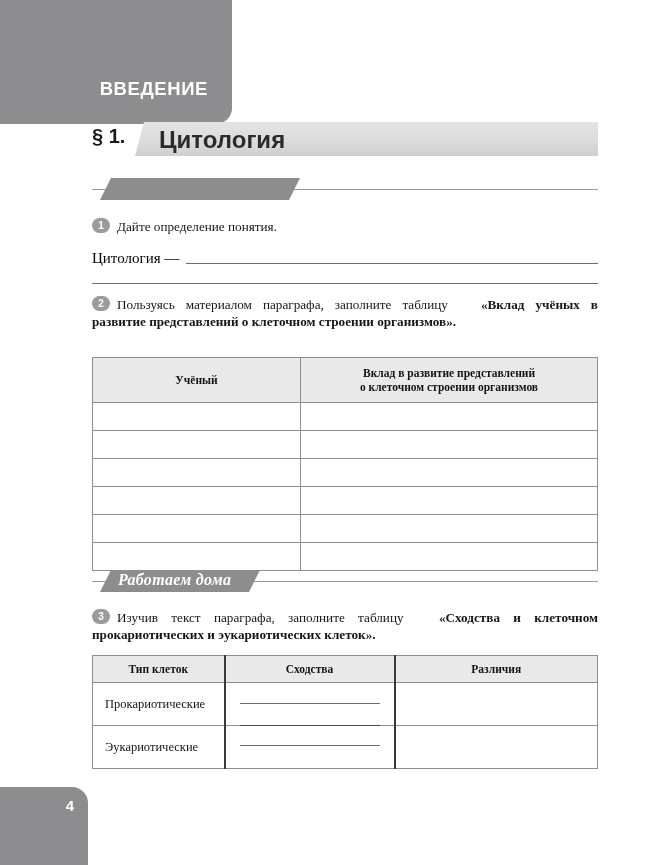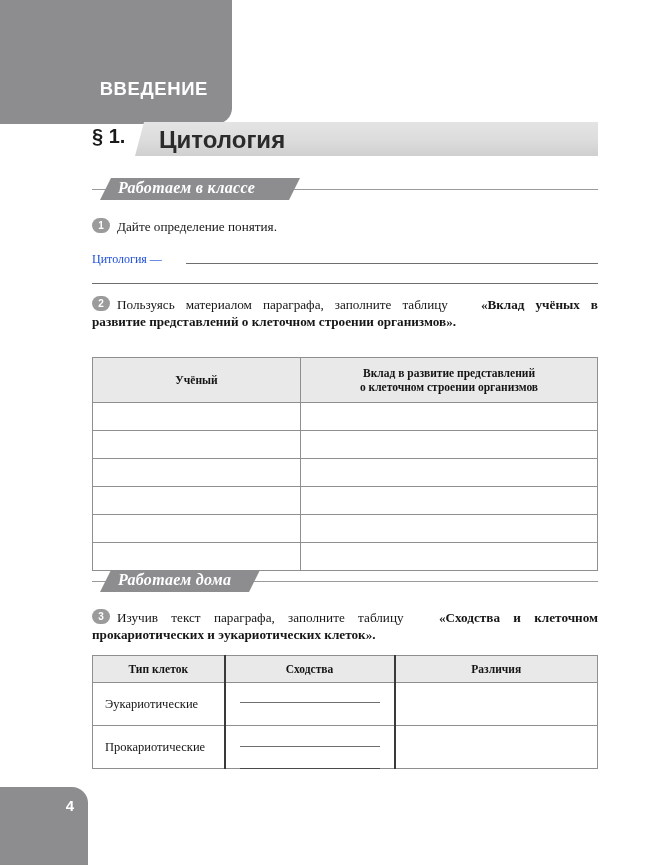--- a/index.html
+++ b/index.html
@@ -139,22 +139,22 @@
   }
   .t-bold { font-weight: bold; margin-left: 22px; }
 
   
   .answer-row {
     position: relative;
     margin-top: 13px;
     height: 17px;
   }
   .answer-label {
-    font-size: 12px;
-    color: #1d4ed8;
+    font-size: 15px;
+    color: #000000;
     white-space: nowrap;
   }
   .inline-rule {
     position: absolute;
     bottom: 2px;
     right: 0;
     height: 1px;
     background: #6e6e6e;
   }
   .full-rule {
@@ -243,21 +243,20 @@
 
 <div class="section-title-row">
   <div class="section-sign">§ 1.</div>
   <div class="section-band"></div>
   <div class="section-band-label">Цитология</div>
 </div>
 
 <div class="banner-wrap" style="top:178px;">
   <div class="banner-rule"></div>
   <div class="banner-shape" style="width:200px;"></div>
-  <div class="banner-text">Работаем в классе</div>
 </div>
 
 <div class="task" style="top:218px;">
   <div class="task-text">
     <span class="badge">1</span><span>Дайте определение понятия.</span>
   </div>
   <div class="answer-row">
     <span class="answer-label">Цитология —</span>
     <span class="inline-rule" style="width:412px;"></span>
   </div>
@@ -323,32 +322,32 @@
 <table class="wb t2" style="top:655px;">
   <thead>
     <tr>
       <th style="width:132px;">Тип клеток</th>
       <th class="vsep-l vsep-r" style="width:170px;">Сходства</th>
       <th>Различия</th>
     </tr>
   </thead>
   <tbody>
     <tr>
-      <td class="typecell">Эукариотические</td>
-      <td class="midcell vsep-l vsep-r">
-        <span class="writeline" style="top:19px;"></span>
-      </td>
-      <td></td>
-    </tr>
-    <tr>
       <td class="typecell">Прокариотические</td>
       <td class="midcell vsep-l vsep-r">
         <span class="writeline" style="top:20px;"></span>
         <span class="writeline" style="top:42px; background:#4a4a4a;"></span>
       </td>
       <td></td>
     </tr>
+    <tr>
+      <td class="typecell">Эукариотические</td>
+      <td class="midcell vsep-l vsep-r">
+        <span class="writeline" style="top:19px;"></span>
+      </td>
+      <td></td>
+    </tr>
   </tbody>
 </table>
 
 <div class="page-block">
   <div class="page-num">4</div>
 </div>
 
 </body></html>

